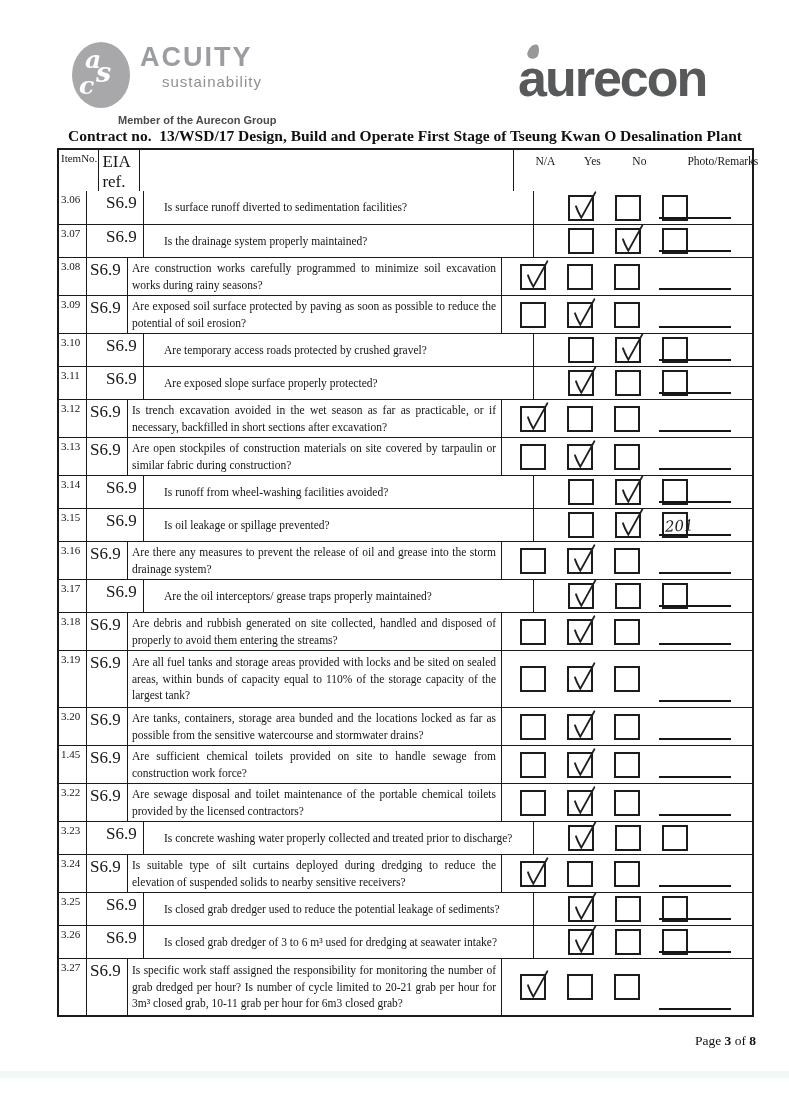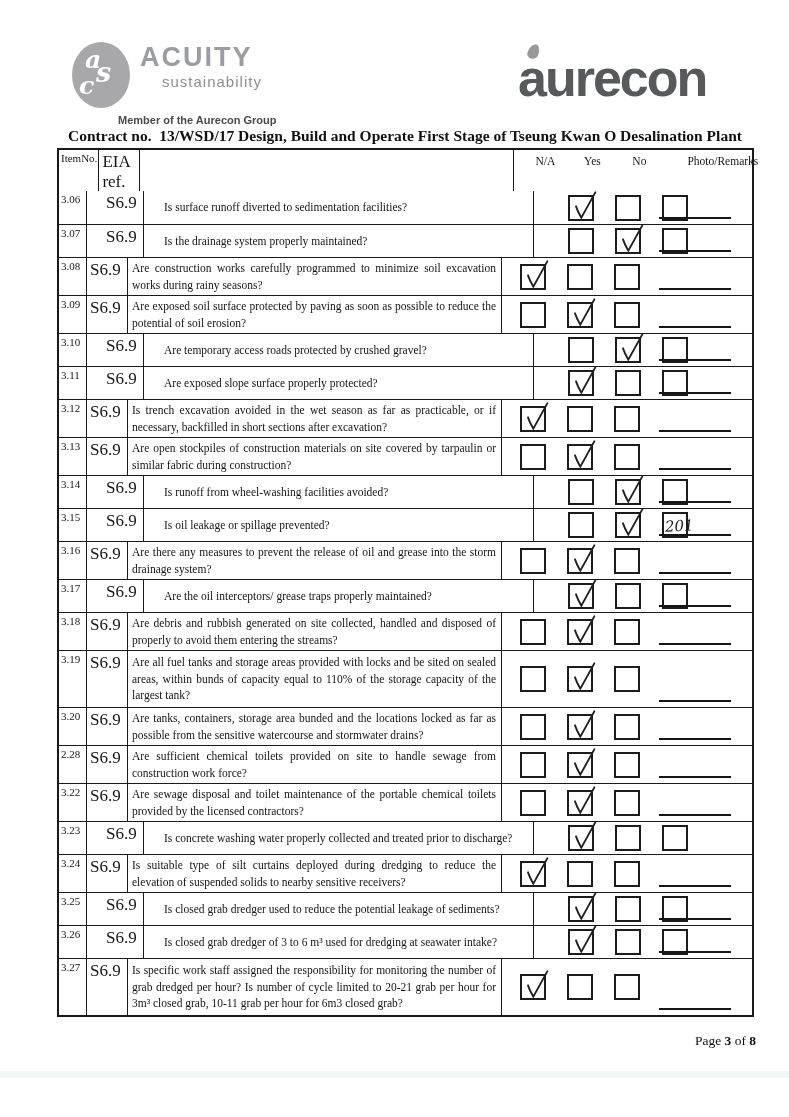--- a/index.html
+++ b/index.html
@@ -539,21 +539,21 @@
       </span>
       <span class="remarks">
         <span class="remark-text"></span>
         <span class="remark-line"></span>
       </span>
     </div>
   </div>
 
   <div class="trow row h-2">
     <div class="c-item">
-      <span>2.28</span>
+      <span>1.45</span>
     </div>
     <div class="c-eia">
       <span>S6.9</span>
     </div>
     <div class="c-q">
       <div>Are sufficient chemical toilets provided on site to handle sewage from construction work force?</div>
     </div>
     <div class="c-checks">
       <span class="box">
         

